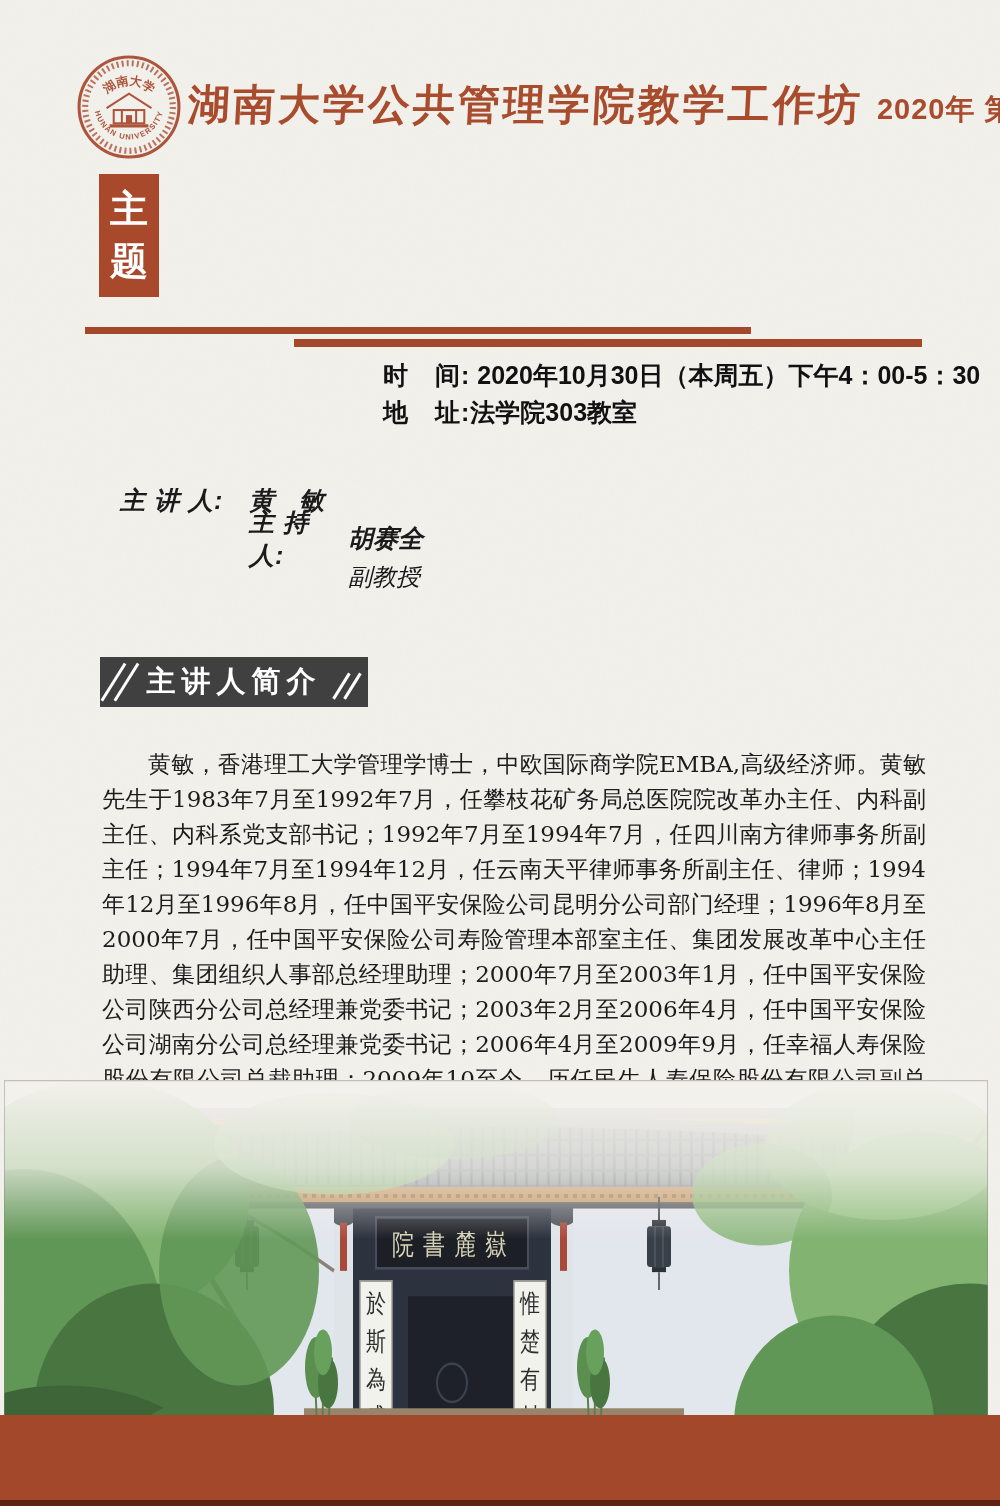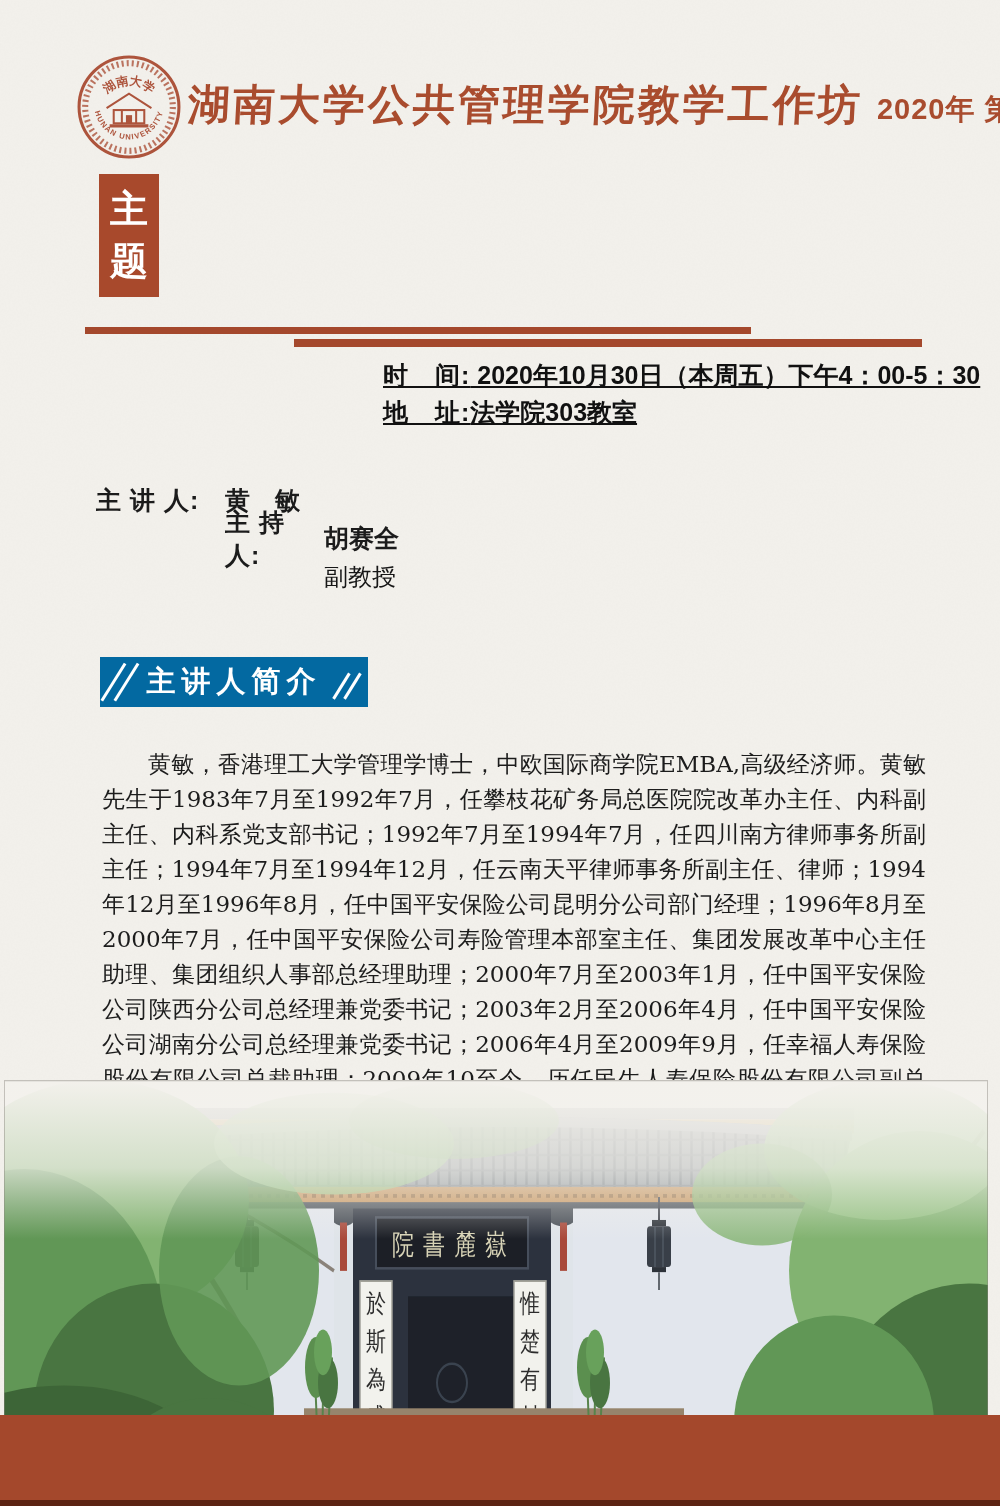--- a/index.html
+++ b/index.html
@@ -37,38 +37,39 @@
     font-family:"DejaVu Serif", serif; font-weight:900;
     font-size:56px; line-height:72px; letter-spacing:2px; color:#121212;
     -webkit-text-stroke:1.2px #121212; white-space:nowrap;
   }
   .rule { position:absolute; background:#a4482c; }
   .rule-thin  { left:85px;  top:327px; width:666px; height:7px; }
   .rule-thick { left:294px; top:339px; width:628px; height:8px; }
 
   
   .schedule { position:absolute; left:383px; top:357px; font-size:25px; font-weight:700; line-height:37px; color:#111; }
-  .schedule-row { display:flex;text-decoration:underline; }
+  .schedule-row { display:flex; }
   .schedule-label { letter-spacing:1px; }
   .schedule-value { white-space:pre;text-align:right; }
 
   
   .people {
-    position:absolute; left:96px; top:481px; width:840px;
+    position:absolute; left:120px; top:481px; width:840px;
     display:grid; grid-template-columns:129px 99px auto; grid-auto-rows:38.5px;
     align-items:center;
+    font-style:italic;
   }
   .people-label { font-size:25px; font-weight:900; letter-spacing:1px; }
   .people-name  { font-size:25px; font-weight:900; }
   .people-desc  { font-family:"DejaVu Serif", serif; font-size:24px; color:#161616; white-space:nowrap; }
 
   
   .section-banner {
     position:absolute; left:100px; top:657px; width:268px; height:50px;
-    background:#0369a1; color:#fff;
+    background:#404040; color:#fff;
     display:flex; align-items:center; justify-content:center;
     font-family:"DejaVu Serif", serif; font-weight:bold; font-size:29px; letter-spacing:6px;
   }
   .slash { position:absolute; width:2.5px; background:#fff; transform:rotate(32deg); }
   .slash.l1 { left:12px; top:3px;  height:44px; }
   .slash.l2 { left:25px; top:3px;  height:44px; }
   .slash.r1 { right:26px; bottom:6px; height:30px; }
   .slash.r2 { right:15px; bottom:6px; height:30px; }
 
   .bio-text {

